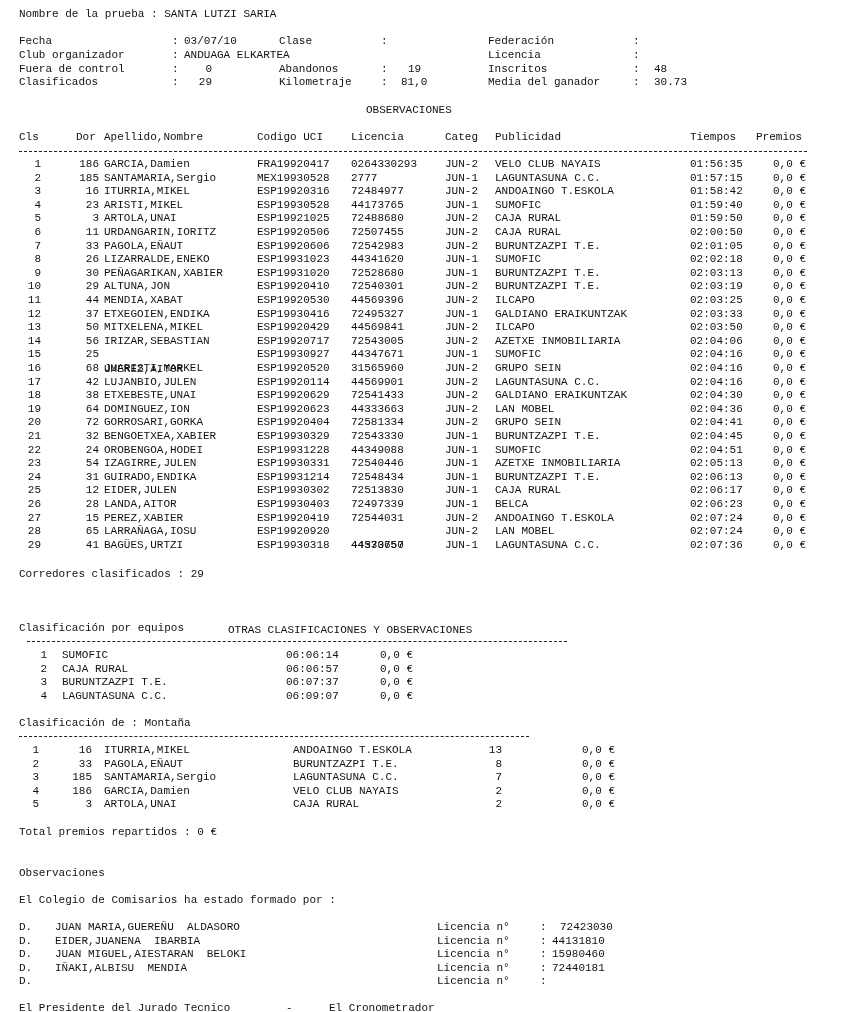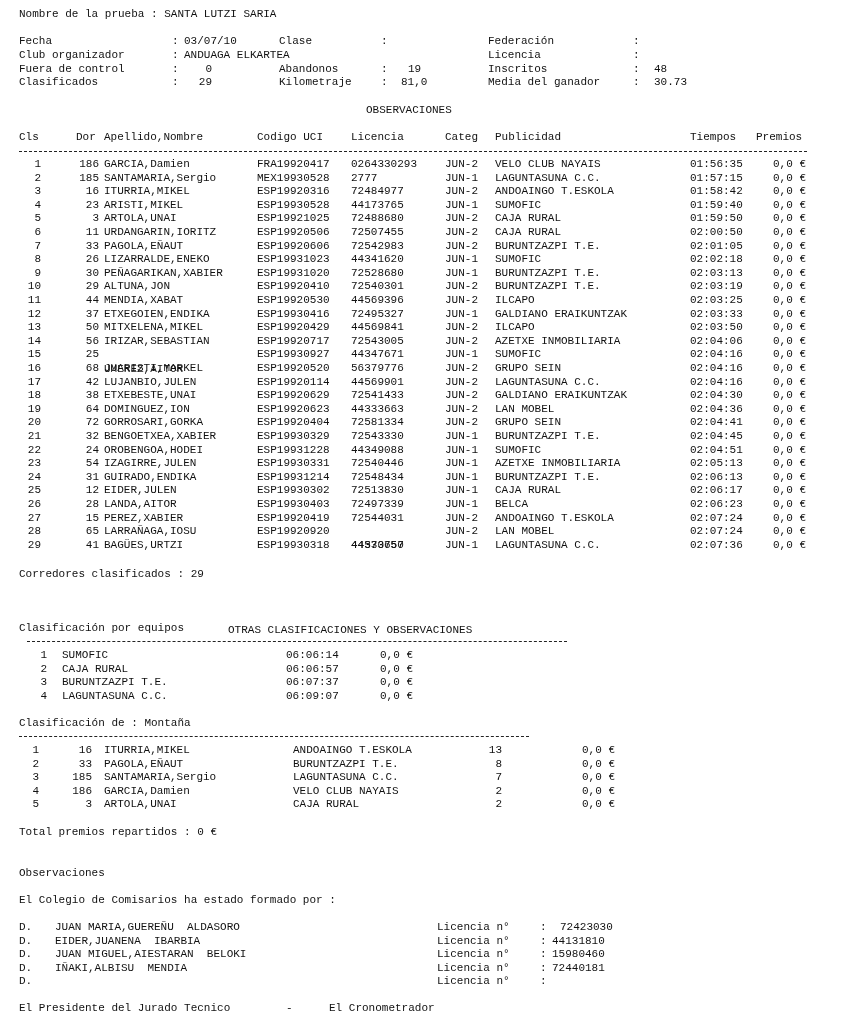--- a/index.html
+++ b/index.html
@@ -231,21 +231,21 @@
       <div class="t" style="left:445px;top:0">JUN-1</div>
       <div class="t" style="left:495px;top:0">SUMOFIC</div>
       <div class="t" style="left:690px;top:0">02:04:16</div>
       <div class="t r" style="left:748px;top:0;width:58px">0,0 €</div>
     </div>
     <div class="row" style="top:362px">
       <div class="t r" style="left:19px;top:0;width:22px">16</div>
       <div class="t r" style="left:60px;top:0;width:39px">68</div>
       <div class="t" style="left:104px;top:0">JUARISTI,MARKEL</div>
       <div class="t" style="left:257px;top:0">ESP19920520</div>
-      <div class="t" style="left:351px;top:0">56379776</div>
+      <div class="t" style="left:351px;top:0">31565960</div>
       <div class="t" style="left:445px;top:0">JUN-2</div>
       <div class="t" style="left:495px;top:0">GRUPO SEIN</div>
       <div class="t" style="left:690px;top:0">02:04:16</div>
       <div class="t r" style="left:748px;top:0;width:58px">0,0 €</div>
     </div>
     <div class="row" style="top:375.6px">
       <div class="t r" style="left:19px;top:0;width:22px">17</div>
       <div class="t r" style="left:60px;top:0;width:39px">42</div>
       <div class="t" style="left:104px;top:0">LUJANBIO,JULEN</div>
       <div class="t" style="left:257px;top:0">ESP19920114</div>

